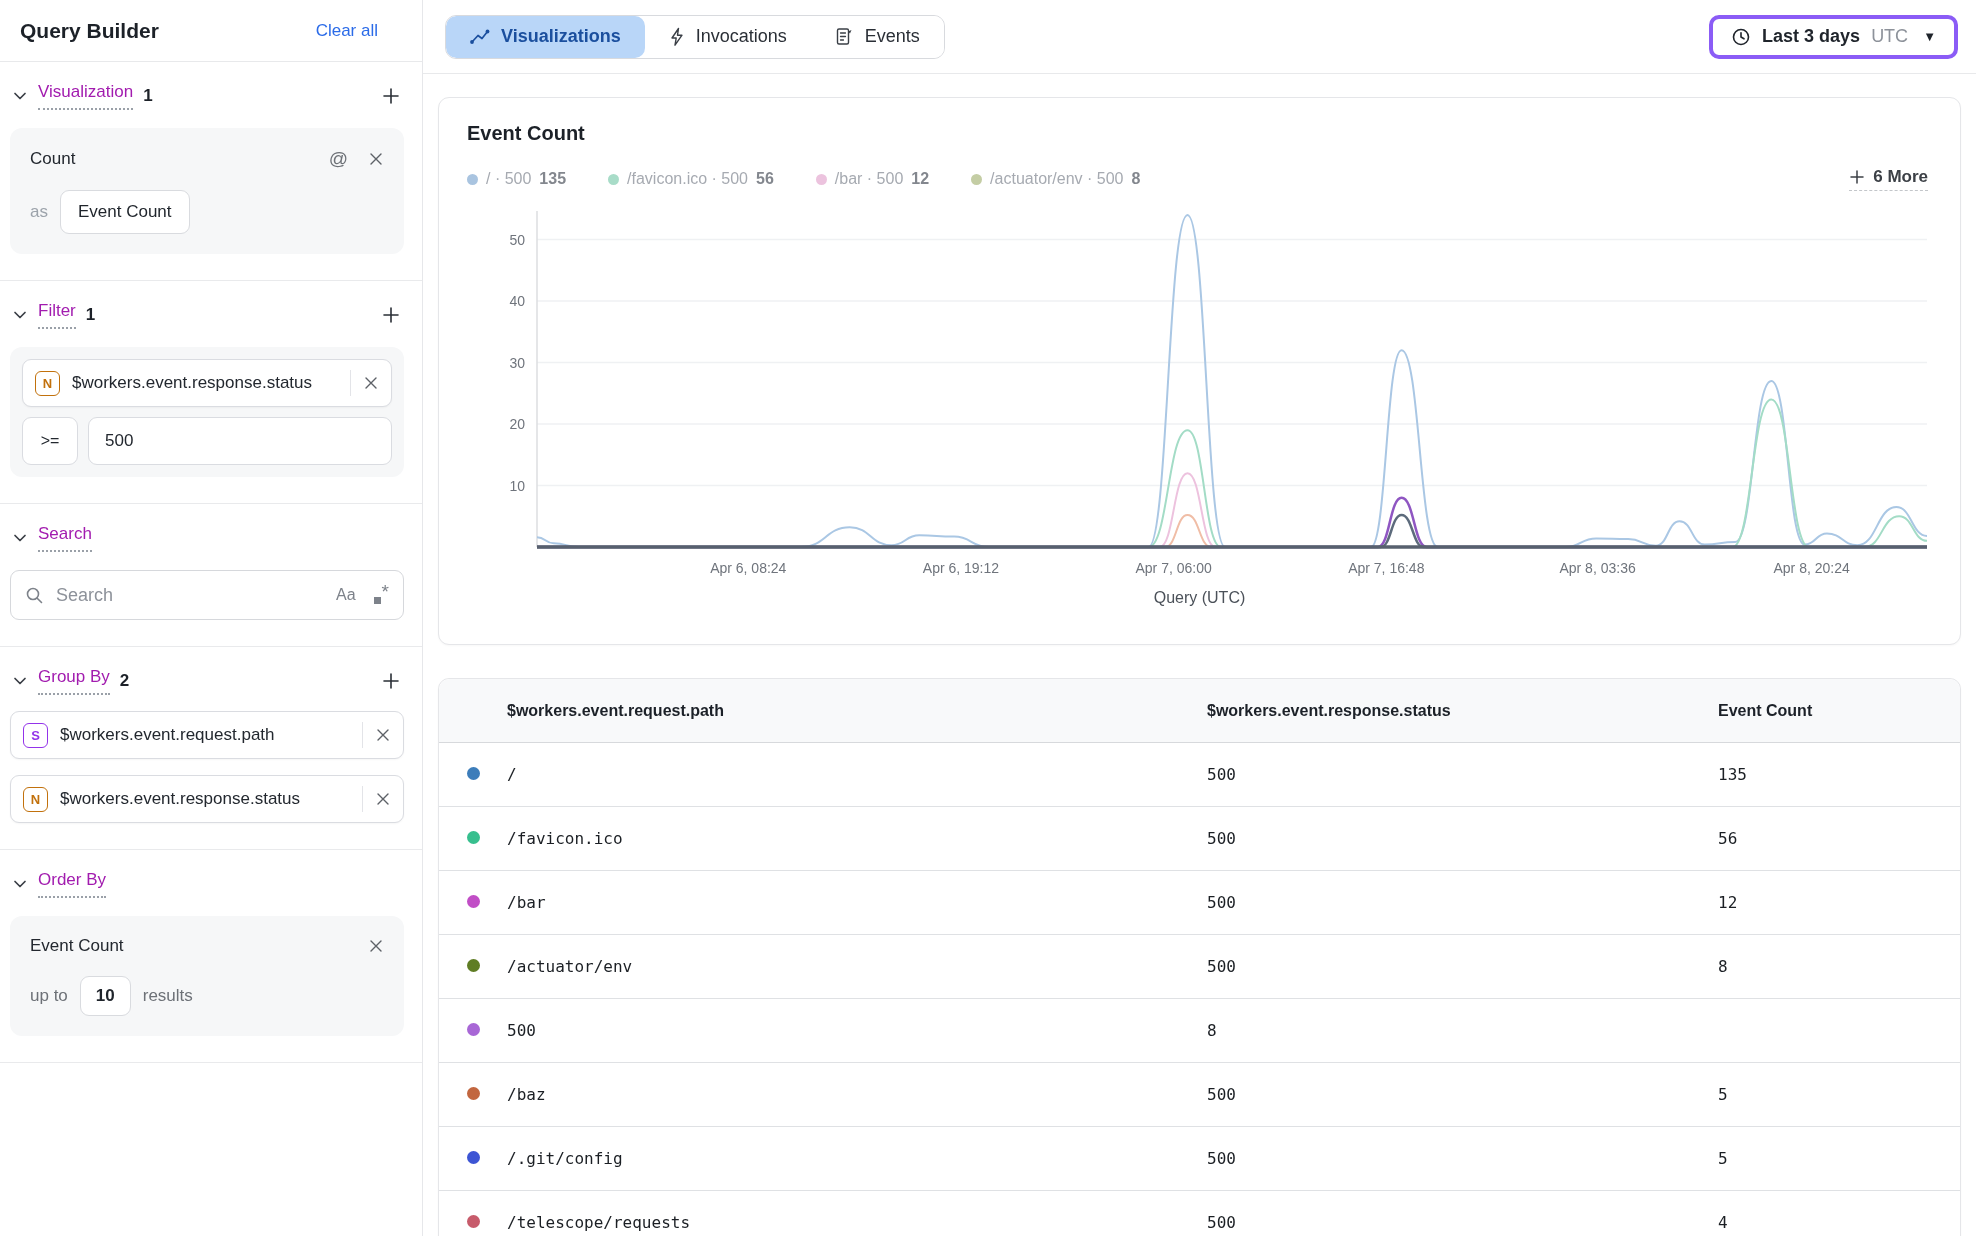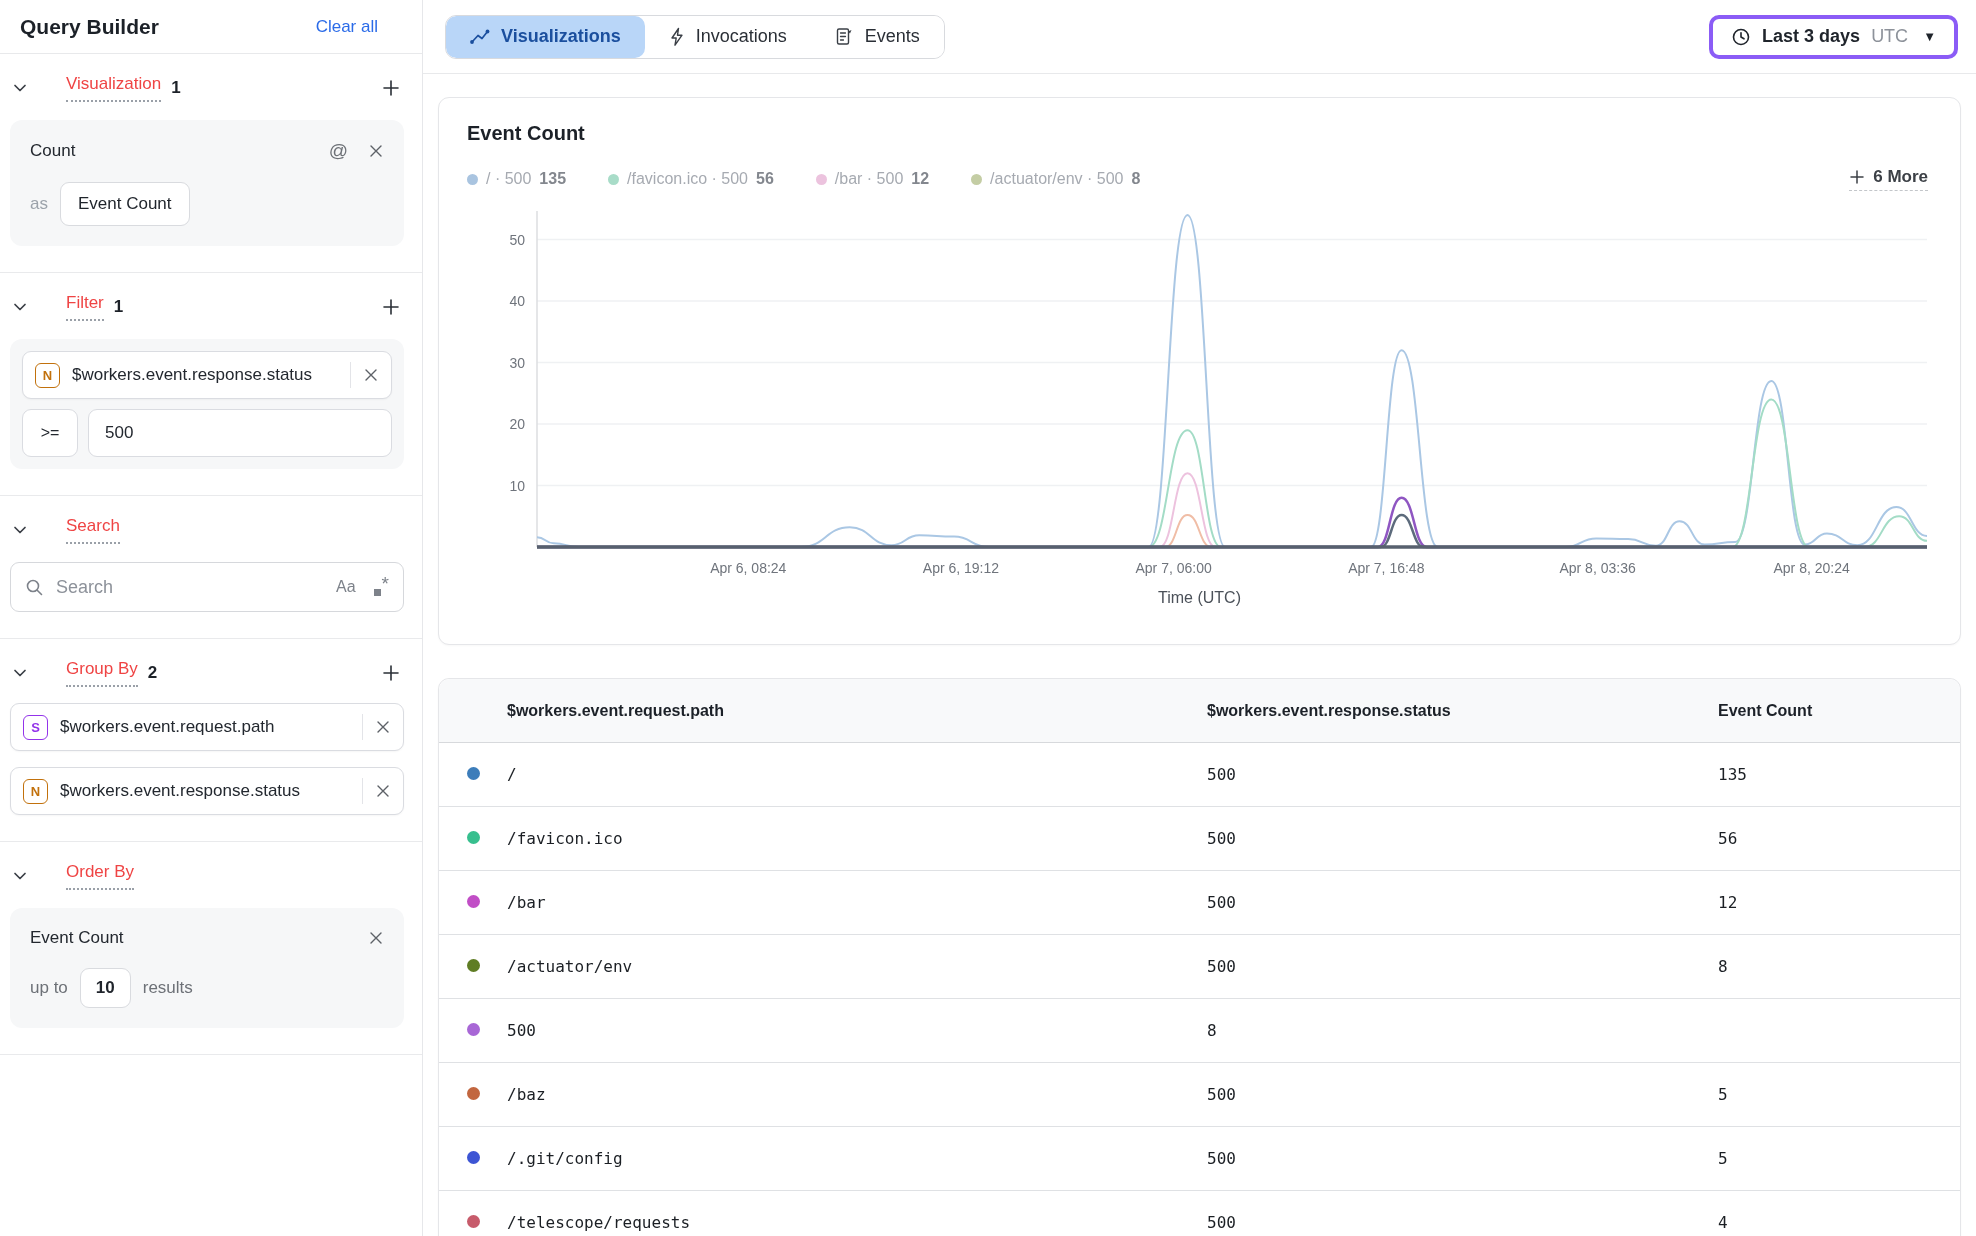--- a/index.html
+++ b/index.html
@@ -3,29 +3,29 @@
 <meta charset="utf-8">
 <style>
   * { margin:0; padding:0; box-sizing:border-box; }
   html,body { width:1976px; height:1236px; overflow:hidden; background:#fff;
     font-family:"Liberation Sans", sans-serif; color:#1f242b; }
 
   .app { display:flex; width:100%; height:100%; }
 
   
   .sidebar { width:423px; min-width:423px; height:100%; border-right:1px solid #e6e7ea; background:#fff; }
-  .sb-header { height:54px; display:flex; align-items:center; padding:0 44px 0 20px; border-bottom:1px solid #e8e9eb; }
+  .sb-header { height:62px; display:flex; align-items:center; padding:0 44px 0 20px; border-bottom:1px solid #e8e9eb; }
   .sb-title { font-size:21px; font-weight:700; color:#1c2128; }
   .clear-all { margin-left:auto; font-size:17px; color:#2b6be8; cursor:pointer; }
 
   .section { padding:20px 18px 26px 10px; }
   .section + .section { border-top:1px solid #e9eaec; }
   .sec-head { display:flex; align-items:center; padding-left:2px; }
   .chev { width:16px; height:16px; margin-right:10px; flex:none; }
-  .sec-title { font-size:17px; color:#ef4444; border-bottom:2px dotted #9aa0a8; padding-bottom:6px;margin-left:28px; }
+  .sec-title { font-size:17px; color:#a21caf; border-bottom:2px dotted #9aa0a8; padding-bottom:6px; }
   .sec-count { font-size:17px; font-weight:700; color:#1c2128; margin-left:10px; }
   .plus-btn { margin-left:auto; width:26px; height:26px; display:flex; align-items:center; justify-content:center; cursor:pointer; }
 
   .gray-card { background:#f6f7f8; border-radius:12px; margin-top:18px; padding:20px; }
 
   .count-row { display:flex; align-items:center; }
   .count-label { font-size:17px; color:#23282f; }
   .icon-gap { margin-left:auto; display:flex; align-items:center; gap:20px; }
   .at-icon { font-size:19px; color:#6d7177; }
   .x-icon { width:16px; height:16px; cursor:pointer; }
@@ -342,21 +342,21 @@
               <path d="M 70,348 C 491.865,348 491.865,348 913.73,348 C 924.155,348 924.155,316.02 934.58,316.02 C 945.7,316.02 945.7,348 956.82,348 C 1208.41,348 1208.41,348 1460,348" fill="none" stroke="#5d6b7c" stroke-width="2.5" stroke-linejoin="round"></path>
               <line x1="70" x2="1460" y1="348" y2="348" stroke="#57606e" stroke-width="3.5"></line>
               <text x="281.28" y="374" text-anchor="middle" fill="#6f747c" font-size="14">Apr 6, 08:24</text>
               <text x="493.95" y="374" text-anchor="middle" fill="#6f747c" font-size="14">Apr 6, 19:12</text>
               <text x="706.62" y="374" text-anchor="middle" fill="#6f747c" font-size="14">Apr 7, 06:00</text>
               <text x="919.29" y="374" text-anchor="middle" fill="#6f747c" font-size="14">Apr 7, 16:48</text>
               <text x="1130.57" y="374" text-anchor="middle" fill="#6f747c" font-size="14">Apr 8, 03:36</text>
               <text x="1344.63" y="374" text-anchor="middle" fill="#6f747c" font-size="14">Apr 8, 20:24</text>
             </svg>
         </div>
-        <div class="time-axis-label">Time (UTC)</div>
+        <div class="time-axis-label">Query (UTC)</div>
       </div>
 
       <div class="card table-card">
         <div class="tbl-row tbl-head">
           <div></div>
           <div>$workers.event.request.path</div>
           <div>$workers.event.response.status</div>
           <div>Event Count</div>
         </div>
         <div class="tbl-body" id="tableBody">

